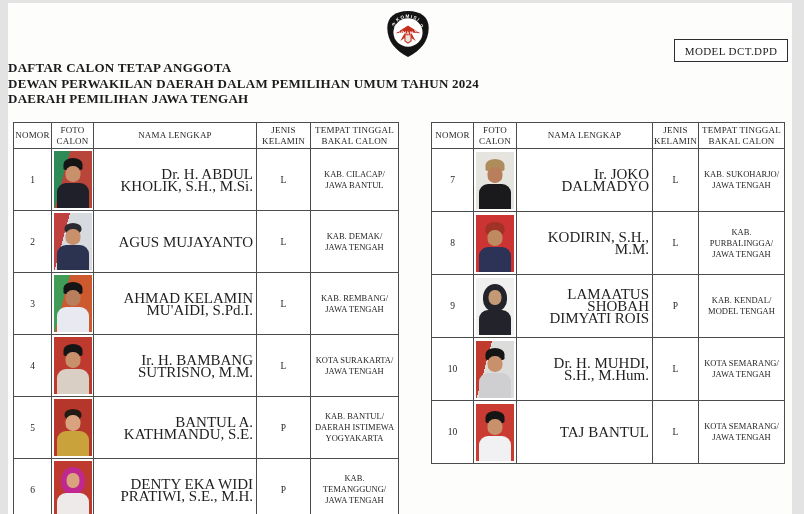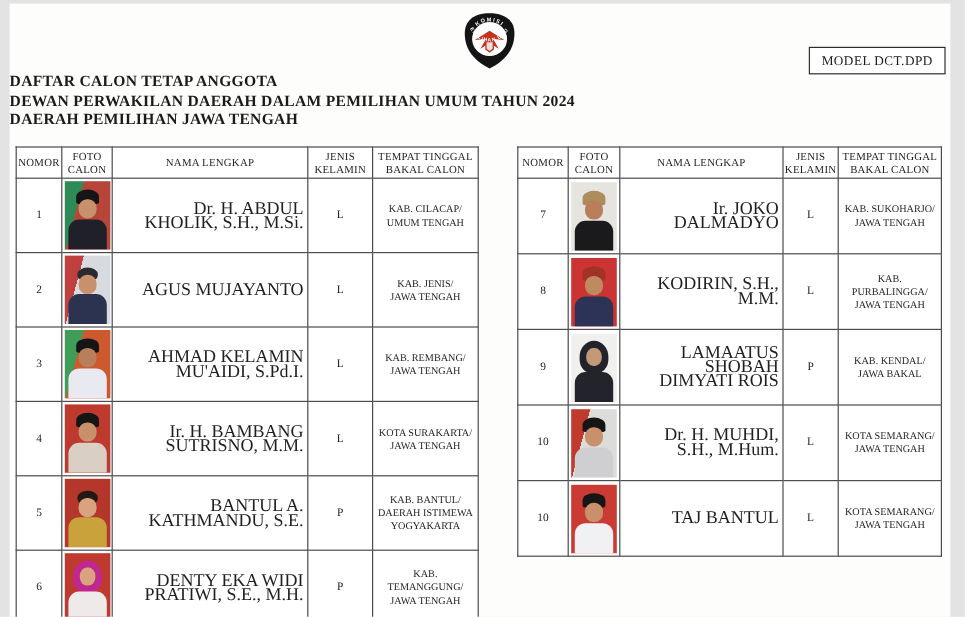--- a/index.html
+++ b/index.html
@@ -128,34 +128,34 @@
         <td class="c-foto">
           <div class="photo" style="--bg: #b8453a; --bg2: #2e8b57; --cap: #151515; --skin: #c9906c; --attire: #20202a;">
             <span class="cap"></span>
               <span class="head"></span>
               <span class="torso"></span>
           </div>
         </td>
         <td class="c-nama">Dr. H. ABDUL KHOLIK, S.H., M.Si.</td>
         <td class="c-jk">L</td>
         <td class="c-tmp">KAB. CILACAP/
-UMUM TENGAH</td>
+JAWA BANTUL</td>
       </tr>
       <tr>
         <td class="c-no">2</td>
         <td class="c-foto">
           <div class="photo hair" style="--bg: #d7dade; --bg2: #c04040; --cap: #2a2a30; --skin: #c9906c; --attire: #2b3350;">
             <span class="cap"></span>
               <span class="head"></span>
               <span class="torso"></span>
           </div>
         </td>
         <td class="c-nama">AGUS MUJAYANTO</td>
         <td class="c-jk">L</td>
-        <td class="c-tmp">KAB. JENIS/
+        <td class="c-tmp">KAB. DEMAK/
 JAWA TENGAH</td>
       </tr>
       <tr>
         <td class="c-no">3</td>
         <td class="c-foto">
           <div class="photo" style="--bg: #cc5a2e; --bg2: #3f9d58; --cap: #151515; --skin: #b97f5c; --attire: #e9e9f2;">
             <span class="cap"></span>
               <span class="head"></span>
               <span class="torso"></span>
           </div>
@@ -267,21 +267,21 @@
         <td class="c-foto">
           <div class="photo hijab" style="--bg: #f0f0ee; --bg2: #f0f0ee; --cap: #23232b; --skin: #c49a76; --attire: #23232b;">
             <span class="cap"></span>
               <span class="head"></span>
               <span class="torso"></span>
           </div>
         </td>
         <td class="c-nama">LAMAATUS SHOBAH DIMYATI ROIS</td>
         <td class="c-jk">P</td>
         <td class="c-tmp">KAB. KENDAL/
-JAWA BAKAL</td>
+MODEL TENGAH</td>
       </tr>
       <tr>
         <td class="c-no">10</td>
         <td class="c-foto">
           <div class="photo" style="--bg: #dcdcda; --bg2: #c03a2e; --cap: #151515; --skin: #c9906c; --attire: #cfcfd2;">
             <span class="cap"></span>
               <span class="head"></span>
               <span class="torso"></span>
           </div>
         </td>

